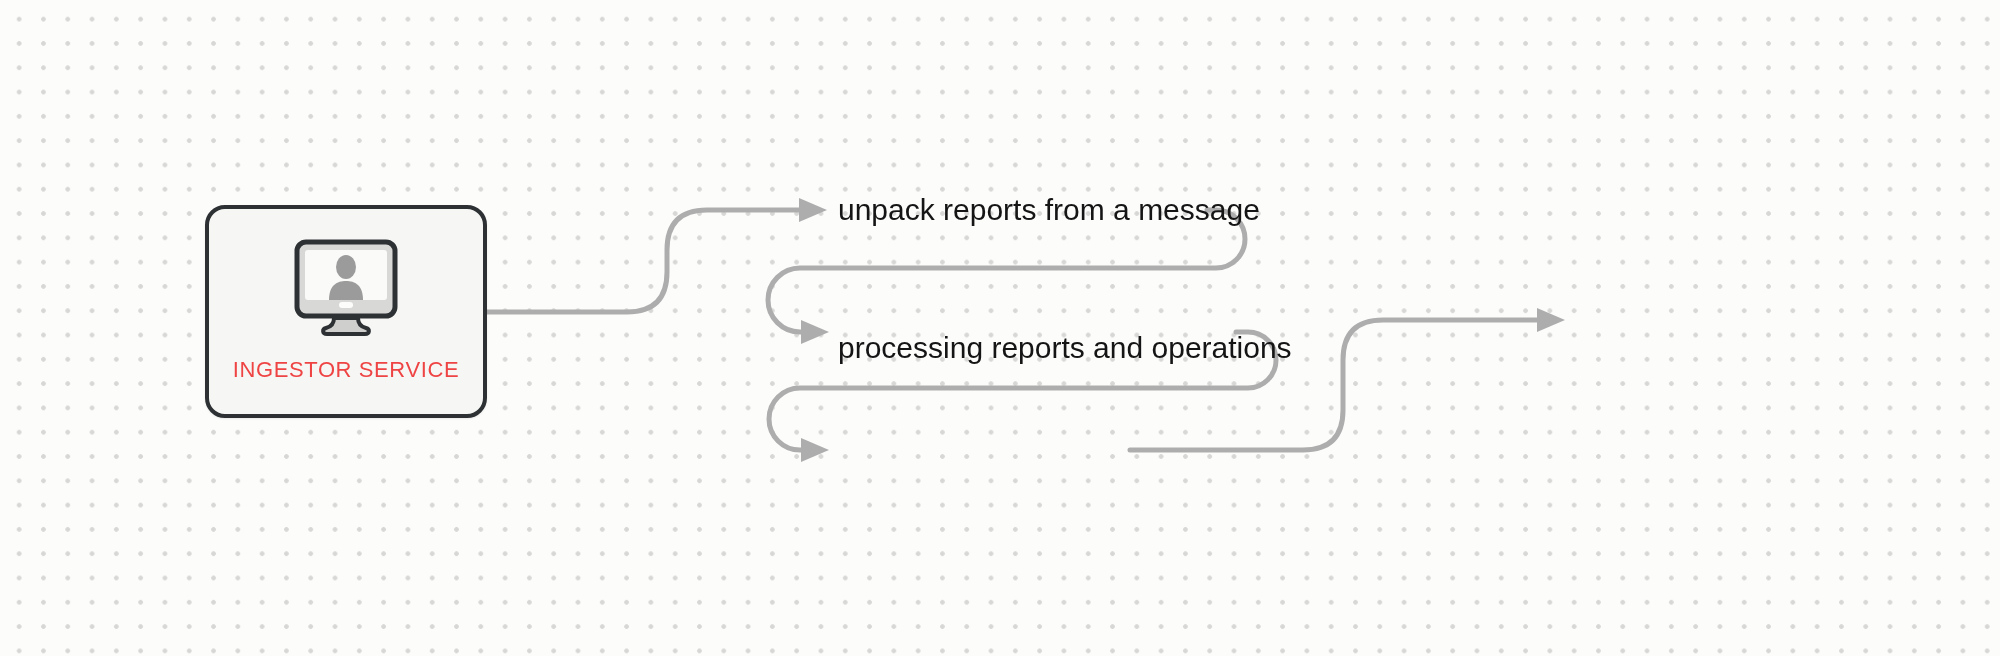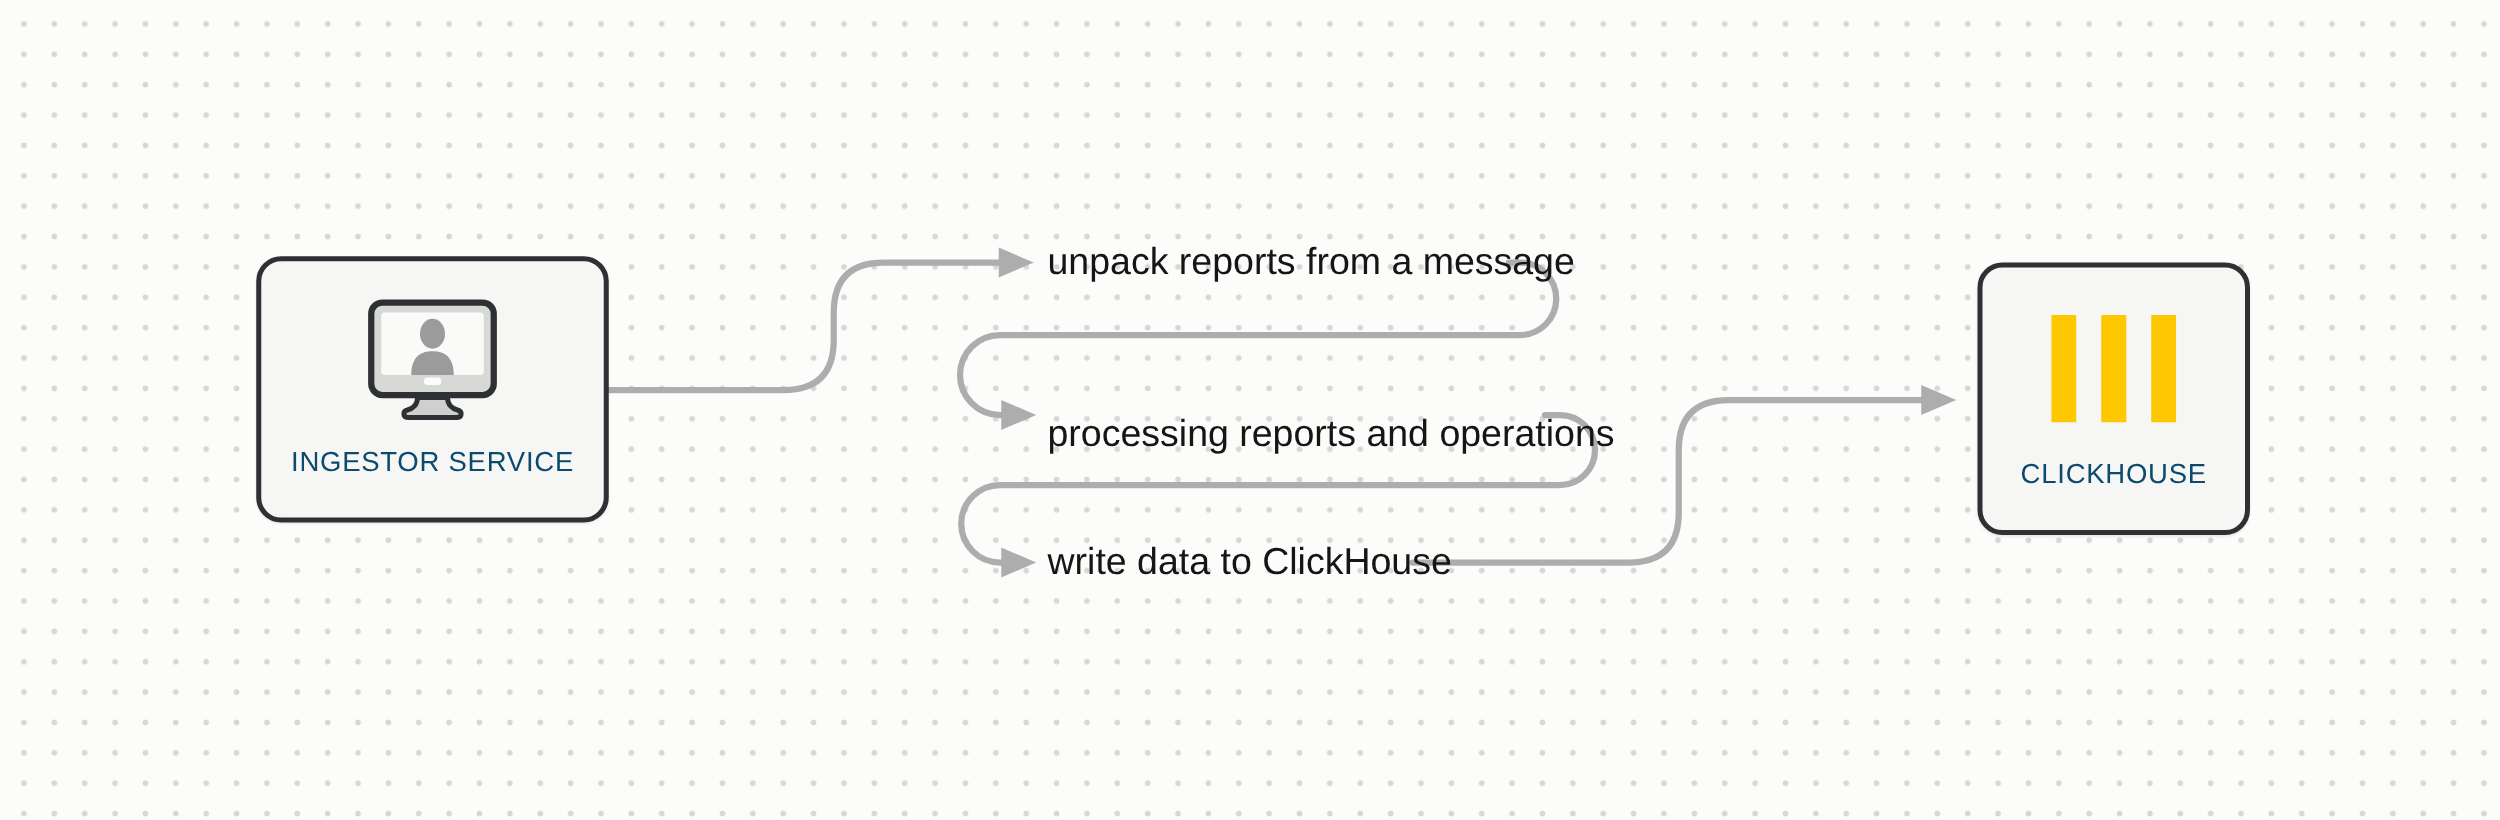--- a/index.html
+++ b/index.html
@@ -57,21 +57,21 @@
     transform: translateX(-50%);
     display: block;
   }
   .icon-monitor { top: 30px; }
   .icon-bars { top: 38px; }
   .node-label {
     position: absolute;
     left: 0;
     width: 100%;
     text-align: center;
-    color: #0c4a6e;
+    color: #ef4444;
     font-size: 22px;
     letter-spacing: 0.6px;
     white-space: nowrap;
   }
   .node-ingestor .node-label { top: 148px; }
   .node-clickhouse .node-label { top: 152px; }
   .step-label {
     position: absolute;
     left: 838px;
     height: 36px;
@@ -108,26 +108,17 @@
       <rect x="3" y="3" width="98" height="74" rx="9" fill="#d8d8d6" stroke="#2d3134" stroke-width="5"></rect>
       <rect x="11" y="11" width="82" height="50" rx="3" fill="#fafaf9"></rect>
       <ellipse cx="52" cy="28" rx="10" ry="12" fill="#9b9b9b"></ellipse>
       <path d="M 35 61 C 35 46 43 42 52 42 C 61 42 69 46 69 61 Z" fill="#9b9b9b"></path>
       <rect x="45" y="63" width="14" height="6" rx="3" fill="#fcfcfb"></rect>
       <path d="M 40 79 L 64 79 C 64 85 68 88 72 89 C 76 90 76 95 71 95 L 33 95 C 28 95 28 90 32 89 C 36 88 40 85 40 79 Z" fill="#cfcfcd" stroke="#2d3134" stroke-width="4" stroke-linejoin="round"></path>
     </svg>
     <div class="node-label">INGESTOR SERVICE</div>
   </div>
 
-  <div class="node node-clickhouse">
-    <svg class="node-icon icon-bars" width="100" height="86" viewBox="0 0 100 86">
-      <rect x="0" y="0" width="20" height="86" fill="#fdc800"></rect>
-      <rect x="40" y="0" width="20" height="86" fill="#fdc800"></rect>
-      <rect x="80" y="0" width="20" height="86" fill="#fdc800"></rect>
-    </svg>
-    <div class="node-label">CLICKHOUSE</div>
-  </div>
 
   <div class="step-label step-1">unpack reports from a message</div>
   <div class="step-label step-2">processing reports and operations</div>
-  <div class="step-label step-3">write data to ClickHouse</div>
 
 </div>
 
 </body></html>

